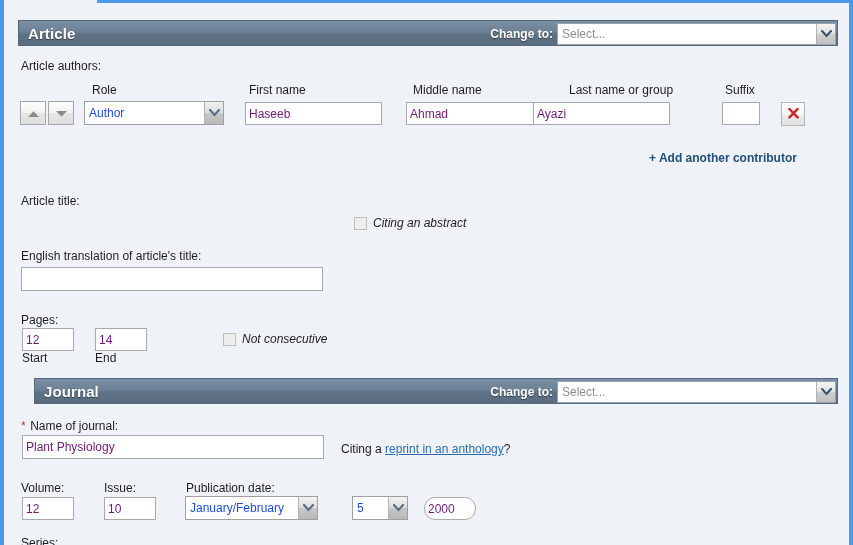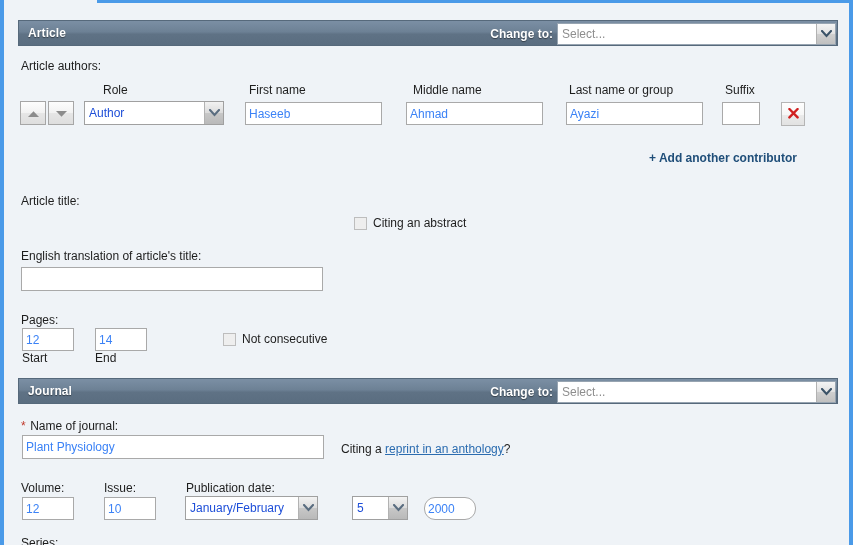--- a/index.html
+++ b/index.html
@@ -53,21 +53,21 @@
     margin: 0 11px 0 14px;
     height: 26px;
     background: linear-gradient(to bottom, #7b8fa4 0%, #6d8195 45%, #5f7285 55%, #5a6d80 100%);
     border: 1px solid #56697b;
     display: flex;
     align-items: center;
     padding-left: 9px;
   }
   .section-bar .sec-title {
     color: #ffffff;
-    font-size: 12px;
+    font-size: 15px;
     font-weight: bold;
     text-shadow: 0 1px 1px rgba(0,0,0,.45);
     letter-spacing: .1px;
   }
   .section-bar .change-wrap {
     position: absolute;
     right: 0px; top: 0px;
     height: 26px;
     display: flex;
     align-items: center;
@@ -81,21 +81,21 @@
     margin-right: 4px;
     white-space: nowrap;
   }
 
   
   .txt {
     border: 1px solid #a9a9a9;
     background: #ffffff;
     font-family: "Liberation Sans", sans-serif;
     font-size: 12px;
-    color: #3b82f6;
+    color: #701a75;
     height: 23px;
     padding: 0 3px;
     outline: none;
   }
   .txt::placeholder { color: #9a9a9a; }
 
   
   .sel {
     position: relative;
     display: inline-block;
@@ -162,21 +162,21 @@
   
   .cbx {
     width: 13px; height: 13px;
     border: 1px solid #bdbdbd;
     background: #eeeeee;
     display: inline-block;
     vertical-align: -2px;
     cursor: pointer;
   }
   .cbx-row { display: inline-flex; align-items: center; gap: 6px; }
-  .cbx-label { font-size: 12px; color: #1d1d1d; }
+  .cbx-label { font-size: 12px; color: #1d1d1d; font-style: italic; }
 
   
   .lbl {
     font-size: 12px;
     color: #1d1d1d;
   }
   .lbl-req-star { color: #c0392b; }
 
   
   .link-bold {
@@ -219,21 +219,21 @@
                 <path d="M1 1 L5.5 6 L10 1" fill="none" stroke="#3b5368" stroke-width="2.1" stroke-linecap="square"></path>
               </svg>
             </span>
           </div>
         </div>
       </div>
     </div>
 
     <div class="abs lbl" style="top:56px; left:17px;">Article authors:</div>
 
-    <div class="abs lbl" style="top:80px; left:88px;margin-left:11px;">Role</div>
+    <div class="abs lbl" style="top:80px; left:88px;">Role</div>
     <div class="abs lbl" style="top:80px; left:245px;">First name</div>
     <div class="abs lbl" style="top:80px; left:409px;">Middle name</div>
     <div class="abs lbl" style="top:80px; left:565px;">Last name or group</div>
     <div class="abs lbl" style="top:80px; left:721px;">Suffix</div>
 
     <button class="abs ord-btn" style="top:98px; left:16px;">
       <span>
         <svg width="13" height="8" viewBox="0 0 13 8">
           <path d="M6.5 1.2 L12 7 L1 7 Z" fill="#8c8c8c"></path>
         </svg>
@@ -251,21 +251,21 @@
       <span class="sel-val">Author</span>
       <span class="sel-arrow">
         <svg width="11" height="8" viewBox="0 0 11 8">
           <path d="M1 1 L5.5 6 L10 1" fill="none" stroke="#5a6d80" stroke-width="2.1" stroke-linecap="square"></path>
         </svg>
       </span>
     </div>
 
     <input class="abs txt" style="top: 99px; left: 241px; width: 137px;" type="text" value="Haseeb">
     <input class="abs txt" style="top: 99px; left: 402px; width: 137px;" type="text" value="Ahmad">
-    <input class="abs txt" style="top: 99px; left: 562px; width: 137px;" type="text" value="Ayazi">
+    <input class="abs txt" style="top: 99px; left: 529px; width: 137px;" type="text" value="Ayazi">
     <input class="abs txt" style="top: 99px; left: 718px; width: 38px;" type="text" value="">
 
     <button class="abs del-btn" style="top:99px; left:777px;">
       <span>
         <svg width="11" height="11" viewBox="0 0 11 11">
           <path d="M1.4 1 L9.6 9.4 M9.6 1 L1.4 9.4" stroke="#d02020" stroke-width="2.4" stroke-linecap="round"></path>
         </svg>
       </span>
     </button>
 
@@ -285,21 +285,21 @@
     <input class="abs txt" style="top: 325px; left: 18px; width: 52px;" type="text" value="12">
     <input class="abs txt" style="top: 325px; left: 91px; width: 52px;" type="text" value="14">
     <div class="abs lbl" style="top:348px; left:18px;">Start</div>
     <div class="abs lbl" style="top:348px; left:91px;">End</div>
 
     <div class="abs cbx-row" style="top:329px; left:219px;">
       <span class="cbx"></span>
       <span class="cbx-label">Not consecutive</span>
     </div>
 
-    <div class="abs" style="top:375px; left:0; right:0;">
+    <div class="abs" style="top:375px; left:16px; right:0;">
       <div class="section-bar">
         <span class="sec-title">Journal</span>
         <div class="change-wrap" style="right:1px;">
           <span class="change-label">Change to:</span>
           <div class="sel sel-onbar" style="width:279px;">
             <span class="sel-val placeholder">Select...</span>
             <span class="sel-arrow">
               <svg width="11" height="8" viewBox="0 0 11 8">
                 <path d="M1 1 L5.5 6 L10 1" fill="none" stroke="#3b5368" stroke-width="2.1" stroke-linecap="square"></path>
               </svg>

